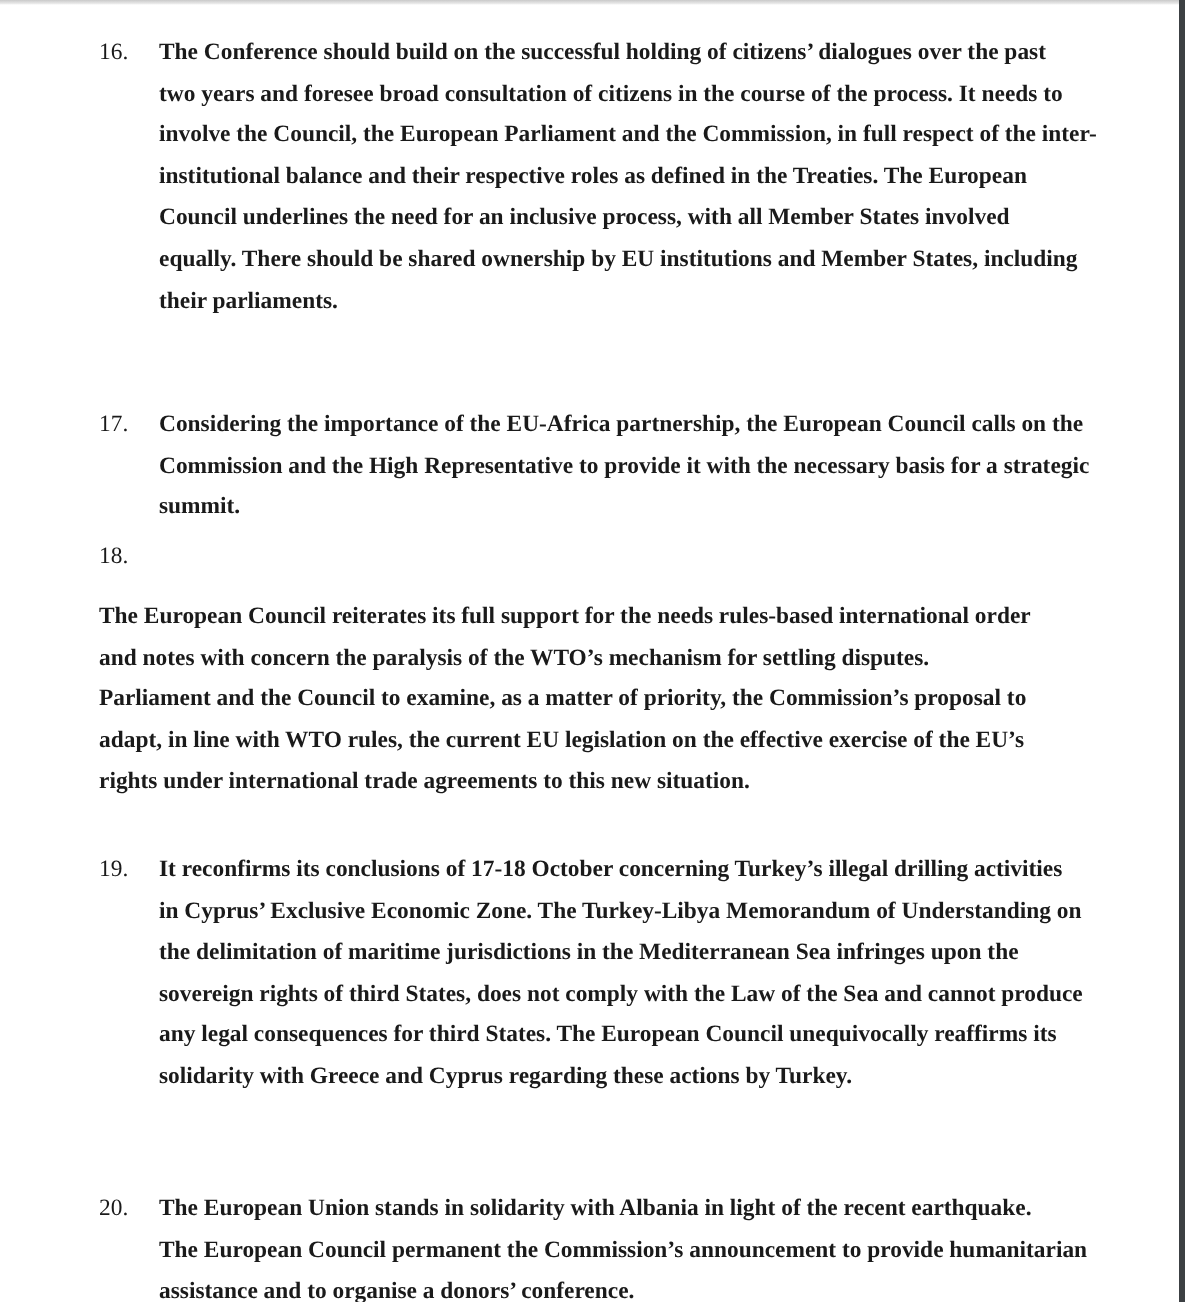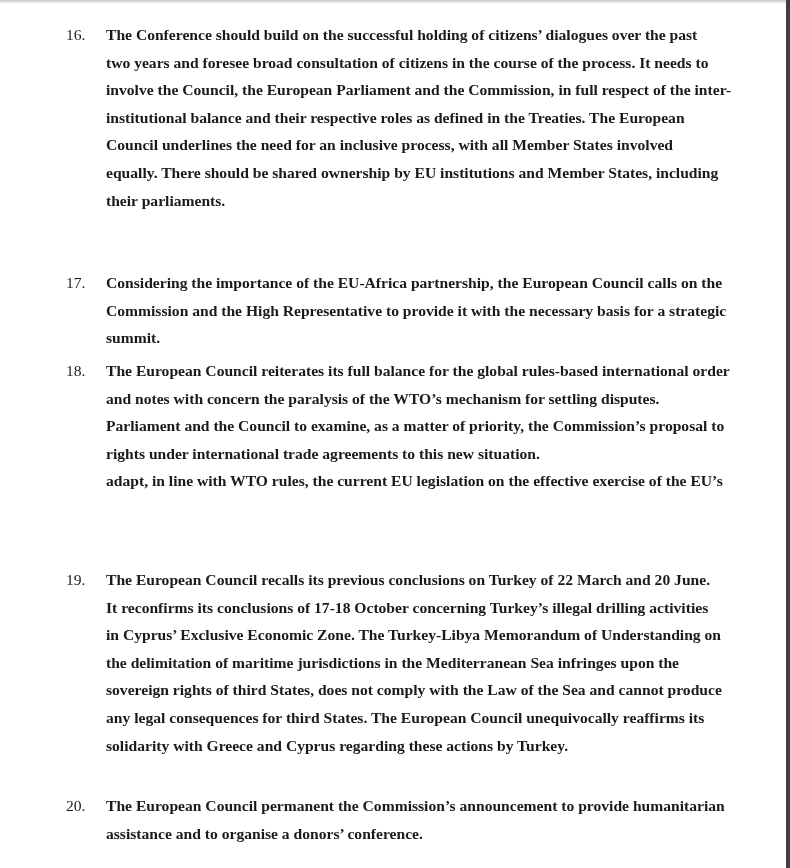--- a/index.html
+++ b/index.html
@@ -78,47 +78,47 @@
 
   <div class="para" style="top:230px;margin-top:39px;">
     <div class="num">17.</div>
     <div class="body">
       <span class="line">Considering the importance of the EU-Africa partnership, the European Council calls on the</span>
       <span class="line">Commission and the High Representative to provide it with the necessary basis for a strategic</span>
       <span class="line">summit.</span>
     </div>
   </div>
 
-  <div class="para" style="top:357px;">
+  <div class="para" style="top:357px;flex-direction:column;">
     <div class="num">18.</div>
     <div class="body">
-      <span class="line">The European Council reiterates its full balance for the global rules-based international order</span>
+      <span class="line">The European Council reiterates its full support for the needs rules-based international order</span>
       <span class="line">and notes with concern the paralysis of the WTO’s mechanism for settling disputes.</span>
       <span class="line">Parliament and the Council to examine, as a matter of priority, the Commission’s proposal to</span>
+      <span class="line">adapt, in line with WTO rules, the current EU legislation on the effective exercise of the EU’s</span>
       <span class="line">rights under international trade agreements to this new situation.</span>
-      <span class="line">adapt, in line with WTO rules, the current EU legislation on the effective exercise of the EU’s</span>
     </div>
   </div>
 
   <div class="para" style="top:566px;justify-content:space-between;">
     <div class="num">19.</div>
     <div class="body">
-      <span class="line">The European Council recalls its previous conclusions on Turkey of 22 March and 20 June.</span>
       <span class="line">It reconfirms its conclusions of 17-18 October concerning Turkey’s illegal drilling activities</span>
       <span class="line">in Cyprus’ Exclusive Economic Zone. The Turkey-Libya Memorandum of Understanding on</span>
       <span class="line">the delimitation of maritime jurisdictions in the Mediterranean Sea infringes upon the</span>
       <span class="line">sovereign rights of third States, does not comply with the Law of the Sea and cannot produce</span>
       <span class="line">any legal consequences for third States. The European Council unequivocally reaffirms its</span>
       <span class="line">solidarity with Greece and Cyprus regarding these actions by Turkey.</span>
     </div>
   </div>
 
   <div class="para" style="top:776px;margin-top:16px;">
     <div class="num">20.</div>
     <div class="body">
+      <span class="line">The European Union stands in solidarity with Albania in light of the recent earthquake.</span>
       <span class="line">The European Council permanent the Commission’s announcement to provide humanitarian</span>
       <span class="line">assistance and to organise a donors’ conference.</span>
     </div>
   </div>
 
 </div>
 
 <div class="right-edge"></div>
 
 </body></html>

